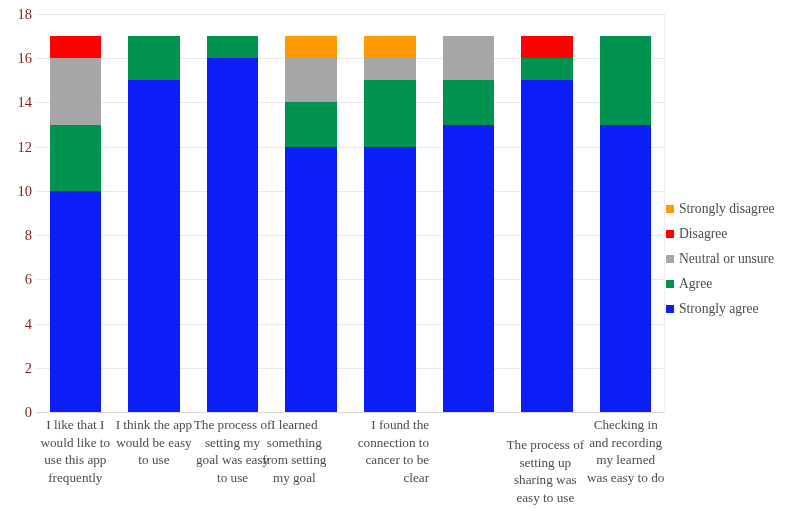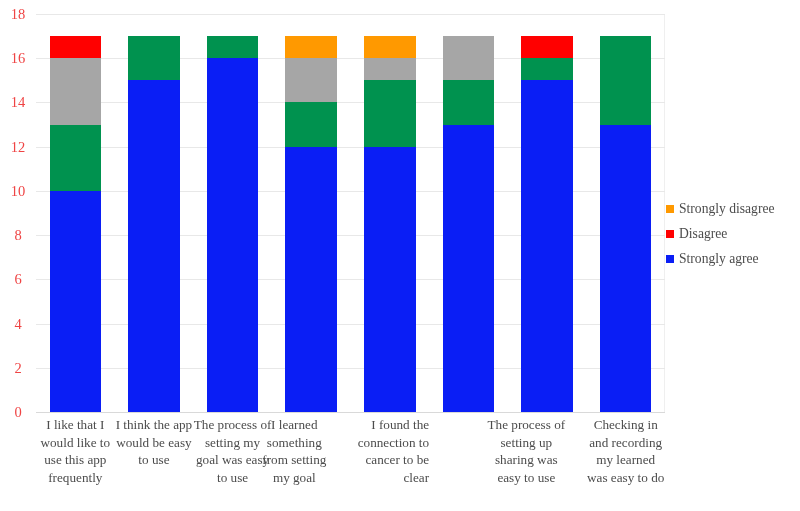--- a/index.html
+++ b/index.html
@@ -39,23 +39,23 @@
     background: #e8e8e8;
   }
   .gridline.baseline {
     background: #d9d9d9;
   }
 
   .ytick-label {
     position: absolute;
     right: 0;
     width: 28px;
-    text-align: center;
+    text-align: right;
     font-size: 14.5px;
-    color: #ef4444;
+    color: #7f1d1d;
     line-height: 1;
     transform: translateY(-50%);
   }
   .ytick-wrap {
     position: absolute;
     left: 0;
     top: 14px;
     width: 32px;
     height: 398px;
   }
@@ -217,32 +217,40 @@
         </div>
       </div>
     </div>
 
   <div class="xlabels">
       <div class="xlabel" style="left: 0px; width: 78.625px;">I like that I would like to use this app frequently</div>
       <div class="xlabel" style="left: 157.25px; width: 78.625px;">The process of setting my goal was easy to use</div>
       <div class="xlabel" style="left: 78.625px; width: 78.625px;">I think the app would be easy to use</div>
       <div class="xlabel" style="left: 219px; width: 78.625px;">I learned something from setting my goal</div>
       <div class="xlabel" style="left: 314.5px; width: 78.625px; text-align: right;">I found the connection to cancer to be clear</div>
-      <div class="xlabel" style="left: 451px; width: 78.625px;">The process of setting up sharing was easy to use</div>
+      <div class="xlabel" style="left: 470px; width: 78.625px; margin-top: 20px;">The process of setting up sharing was easy to use</div>
       <div class="xlabel" style="left: 550.375px; width: 78.625px;">Checking in and recording my learned was easy to do</div>
     </div>
 
   <div class="legend">
       <div class="legend-item">
         <span class="legend-swatch" style="background: rgb(255, 153, 0);"></span>
         <span class="legend-text">Strongly disagree</span>
       </div>
       <div class="legend-item">
         <span class="legend-swatch" style="background: rgb(255, 0, 0);"></span>
         <span class="legend-text">Disagree</span>
       </div>
       <div class="legend-item">
+        <span class="legend-swatch" style="background: rgb(166, 166, 166);"></span>
+        <span class="legend-text">Neutral or unsure</span>
+      </div>
+      <div class="legend-item">
+        <span class="legend-swatch" style="background: rgb(0, 146, 79);"></span>
+        <span class="legend-text">Agree</span>
+      </div>
+      <div class="legend-item">
         <span class="legend-swatch" style="background: rgb(10, 30, 245);"></span>
         <span class="legend-text">Strongly agree</span>
       </div>
     </div>
 
 </div>
 
 </body></html>

